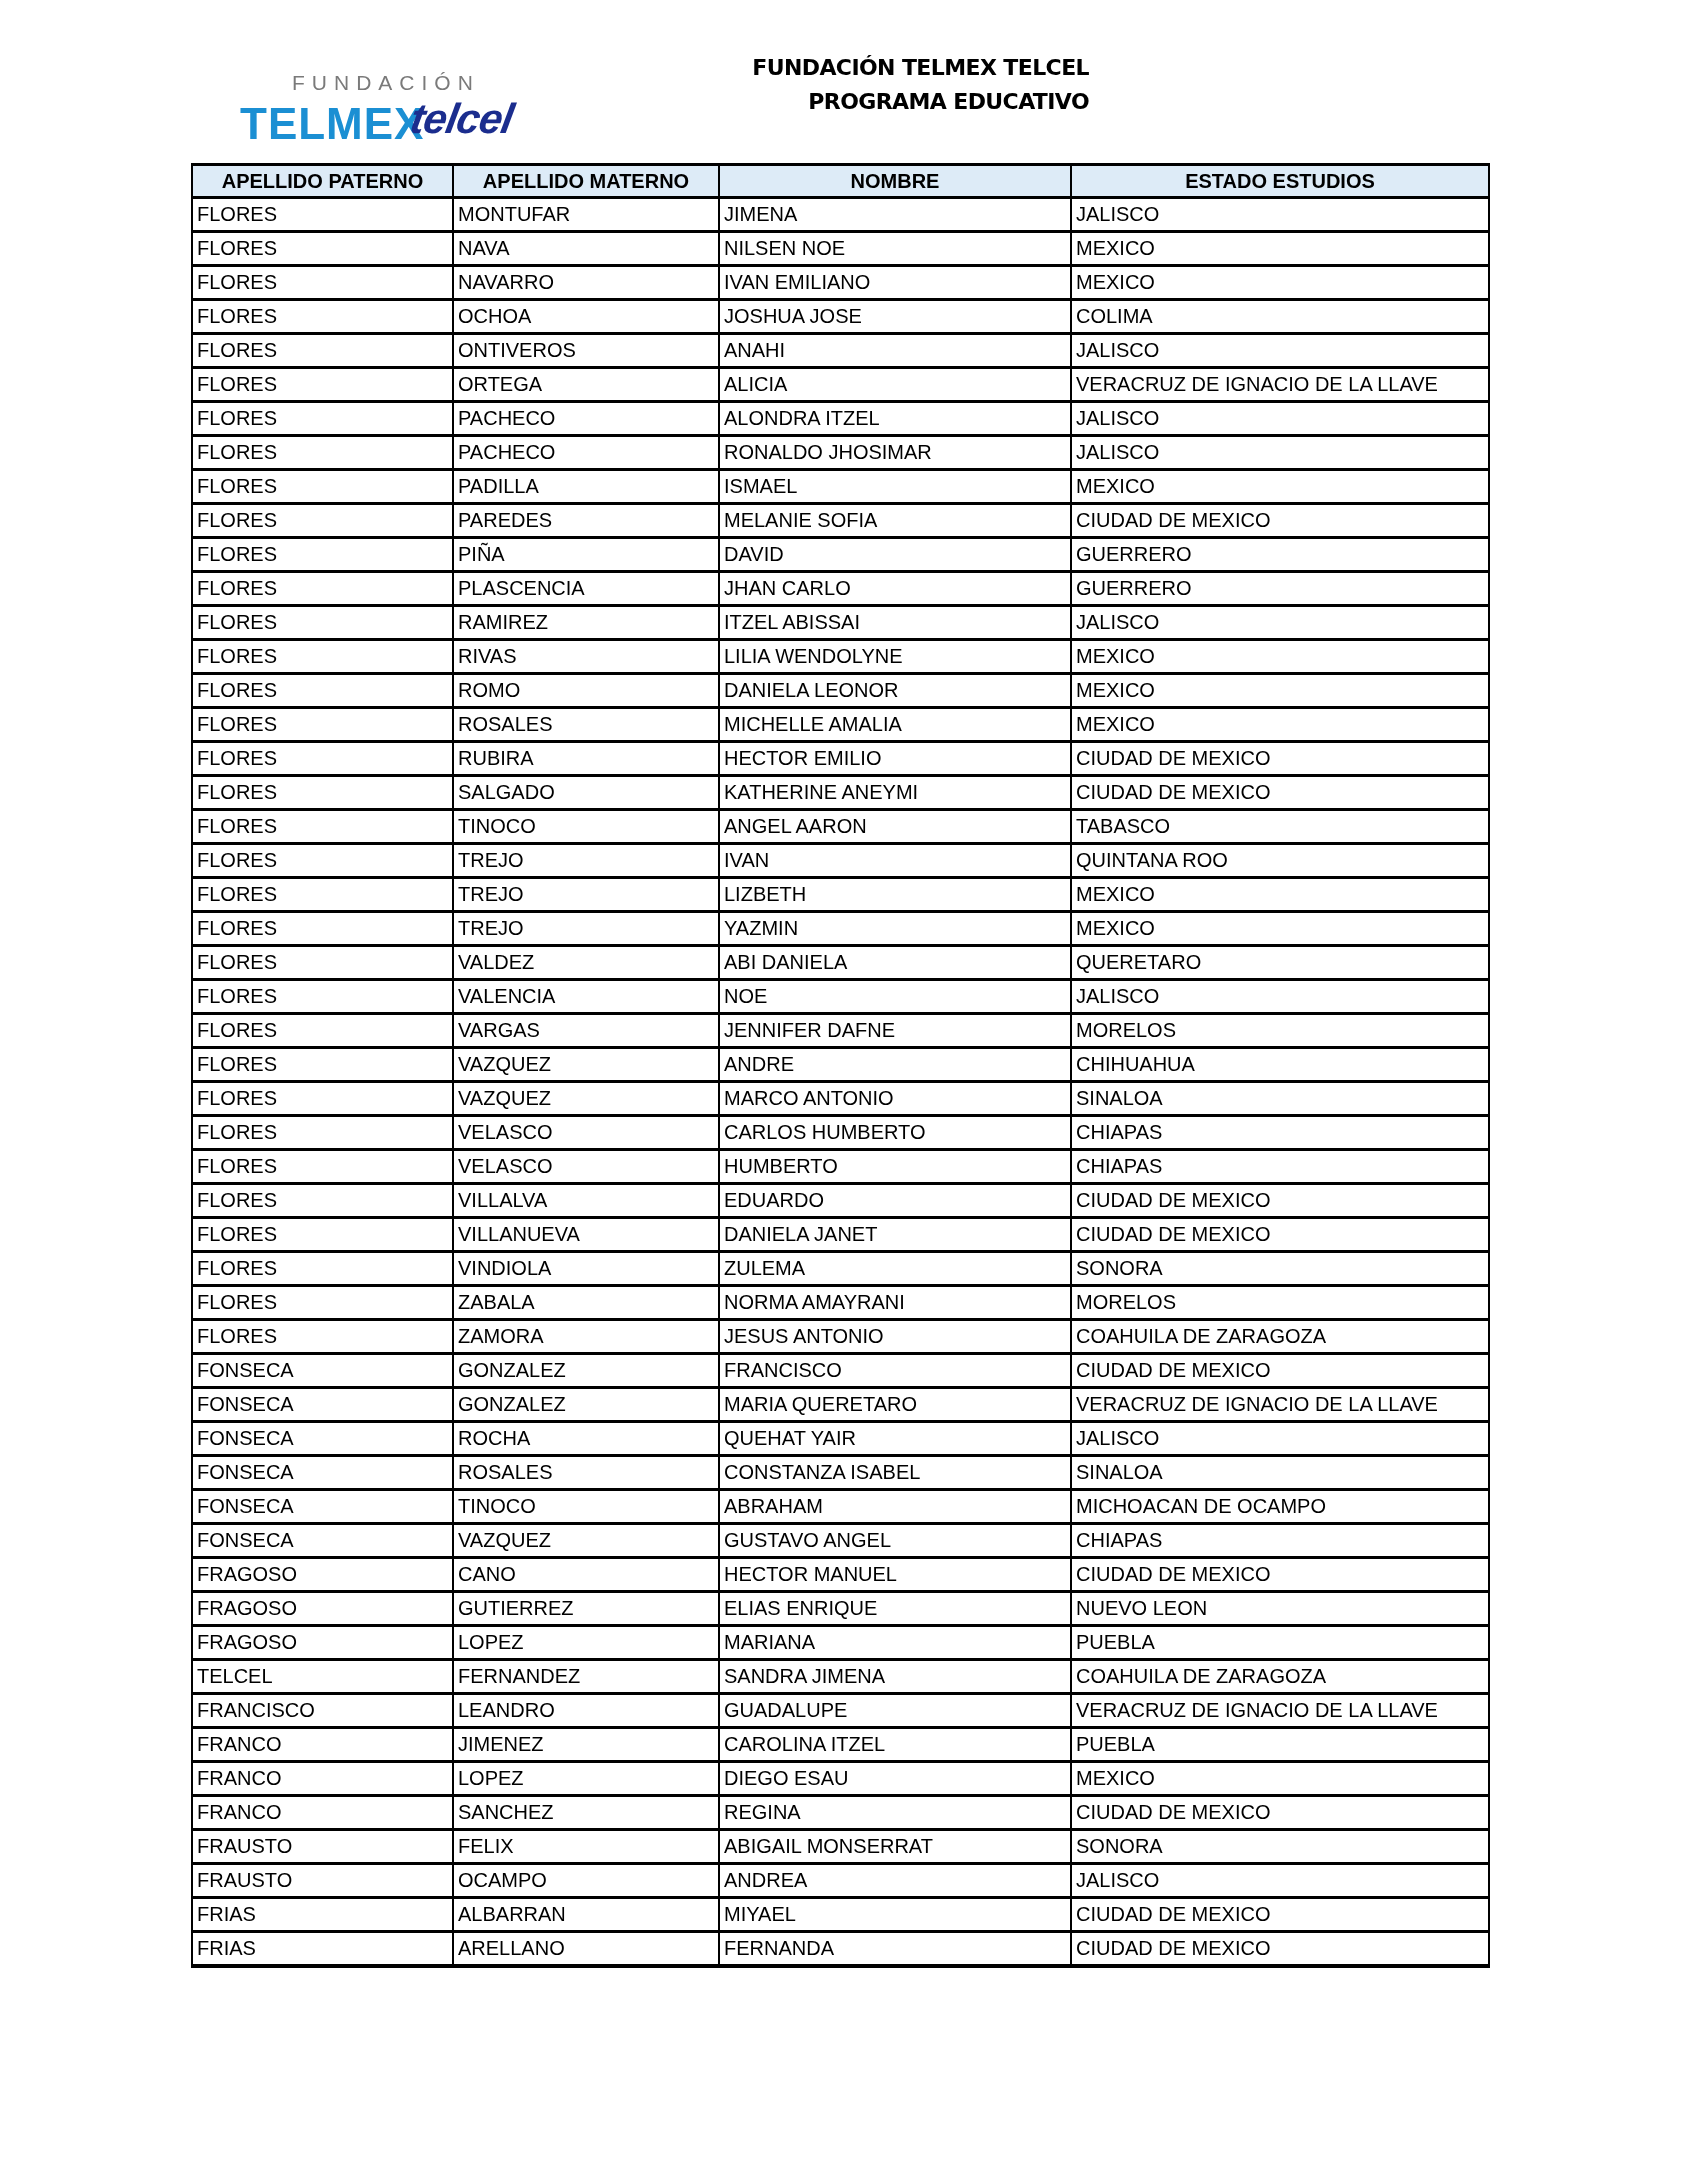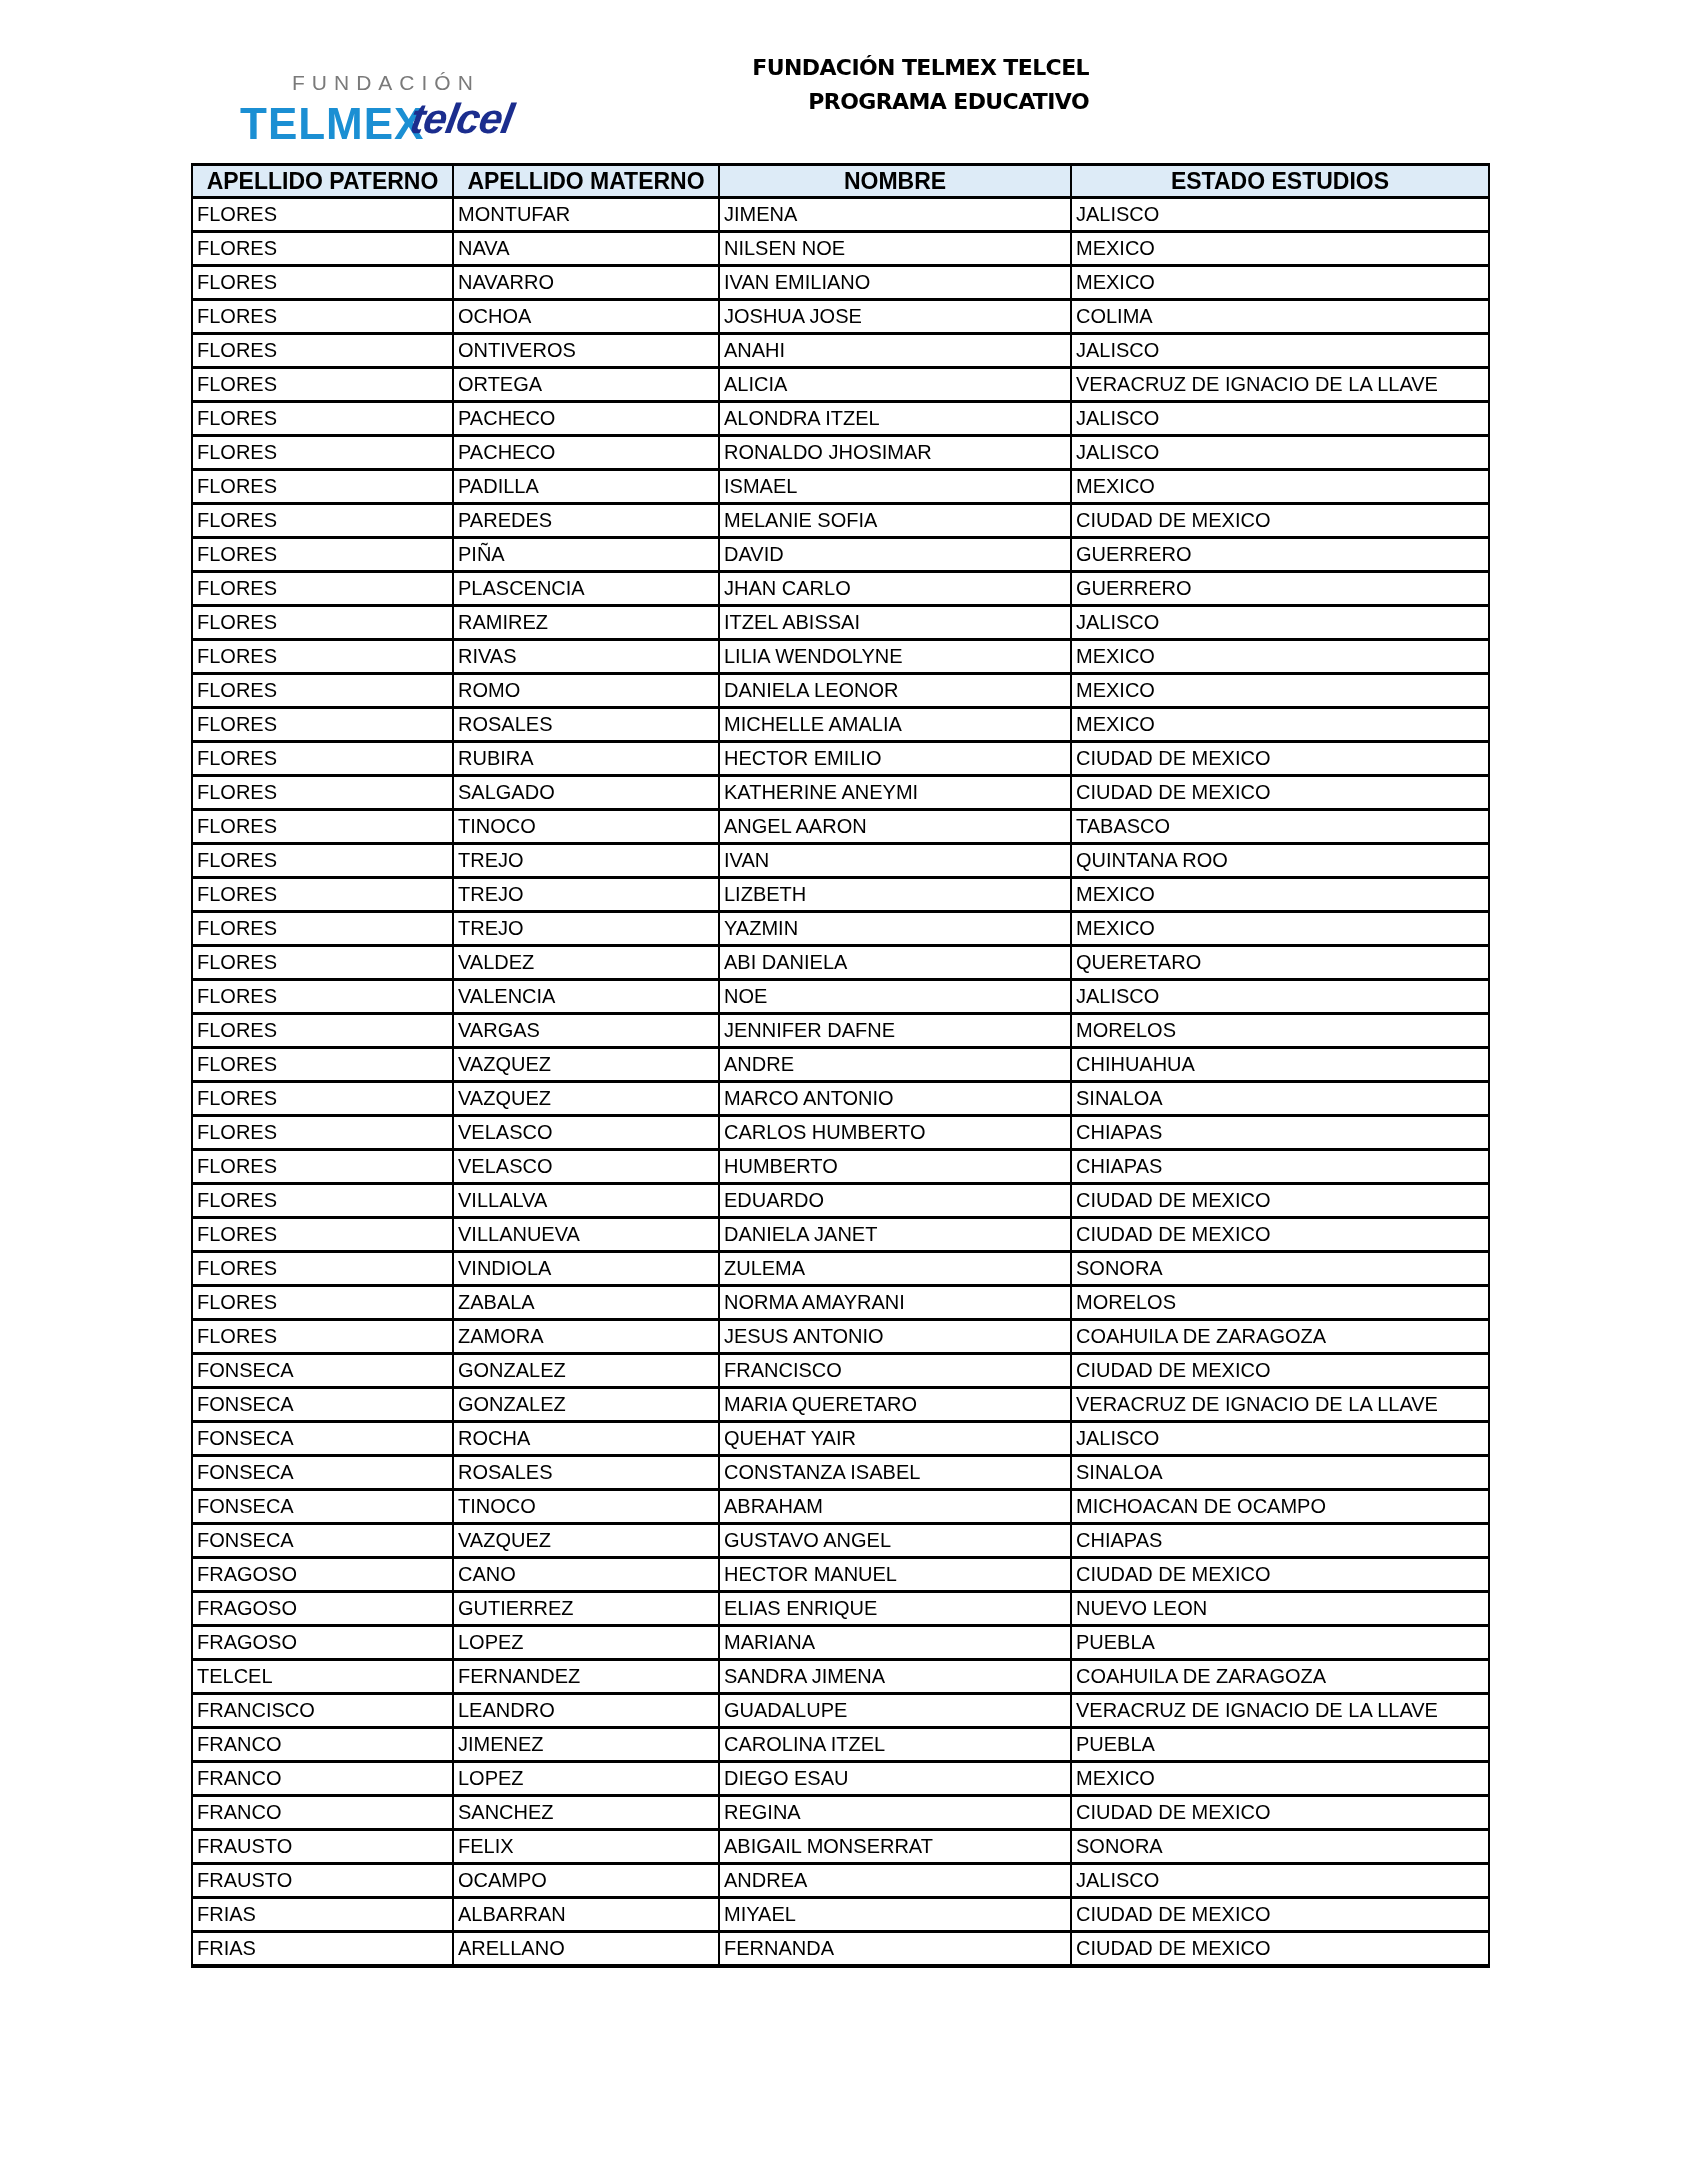--- a/index.html
+++ b/index.html
@@ -5,21 +5,21 @@
   html, body { margin: 0; padding: 0; background: #ffffff; }
   body { width: 1683px; height: 2178px; position: relative; overflow: hidden; font-family: "Liberation Sans", sans-serif; color: #000; }
   .logo { position: absolute; left: 238px; top: 55px; width: 307px; height: 69px; margin-top: 16px; }
   .logo-fund { position: absolute; left: 54px; top: 0; font-family: "Liberation Sans", sans-serif; font-size: 21px; letter-spacing: 7px; color: #7a7a7a; }
   .logo-telmex { position: absolute; left: 2px; top: 28px; font-family: "Liberation Sans", sans-serif; font-weight: bold; font-size: 44px; color: #1b8fd3; letter-spacing: 1px; }
   .logo-telcel { position: absolute; left: 173px; top: 24px; font-family: "Liberation Sans", sans-serif; font-weight: bold; font-style: italic; font-size: 42px; color: #1b2d8e; letter-spacing: -1px; transform: skewX(-10deg); }
   .title { position: absolute; left: 594px; width: 495px; text-align: right; font-family: "DejaVu Sans", sans-serif; font-weight: bold; font-size: 22px; letter-spacing: -0.6px; line-height: 35px; }
   .t1 { top: 50px; } .t2 { top: 84px; } .t3 { top: 119px; margin-top: 40px; }
   table { position: absolute; left: 191px; top: 163px; width: 1298px; border-collapse: collapse; table-layout: fixed; }
   th, td { border-left: 2px solid #000; border-right: 2px solid #000; border-top: 3px solid #000; border-bottom: 3px solid #000; padding: 0 0 0 4px; white-space: nowrap; overflow: hidden; font-family: "Liberation Sans", sans-serif; }
-  th { background: #ddebf7; height: 30px; font-size: 23px; font-weight: bold; text-align: center; padding: 0; }
+  th { background: #ddebf7; height: 30px; font-size: 20px; font-weight: bold; text-align: center; padding: 0; }
   td { height: 31px; font-size: 20px; text-align: left; }
   table tr:last-child td { border-bottom: 4px solid #000; }
   col.c1 { width: 261px; } col.c2 { width: 266px; } col.c3 { width: 352px; } col.c4 { width: 418px; }
 </style>
 </head>
 <body>
 
 <div class="logo">
   <span class="logo-fund">FUNDACIÓN</span>
   <span class="logo-telmex">TELMEX</span>

